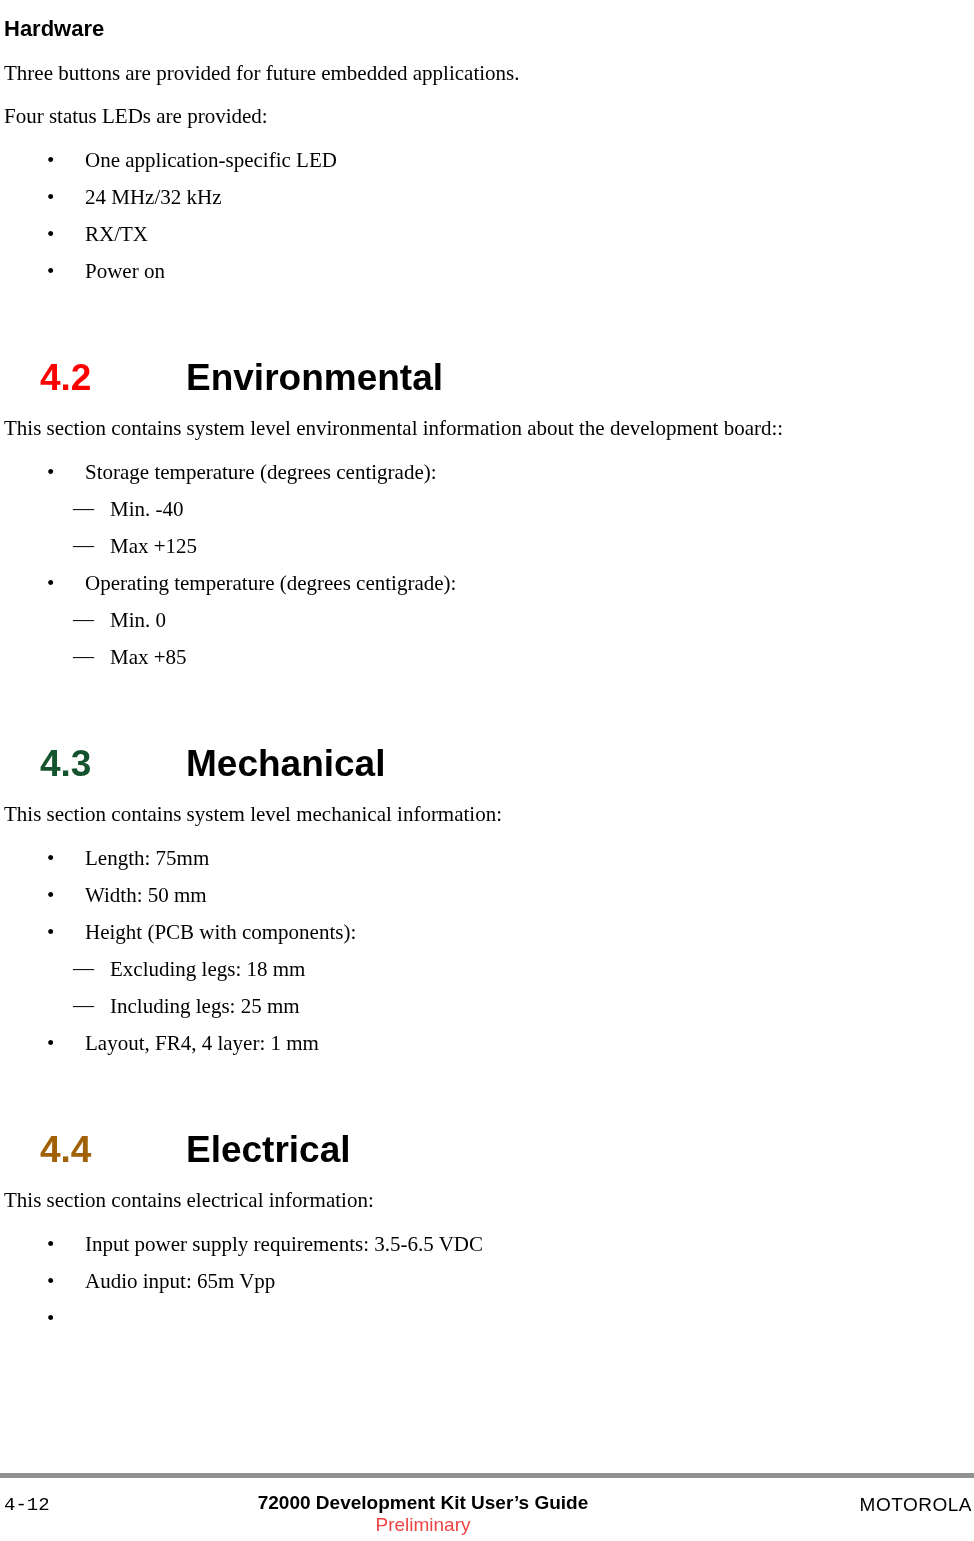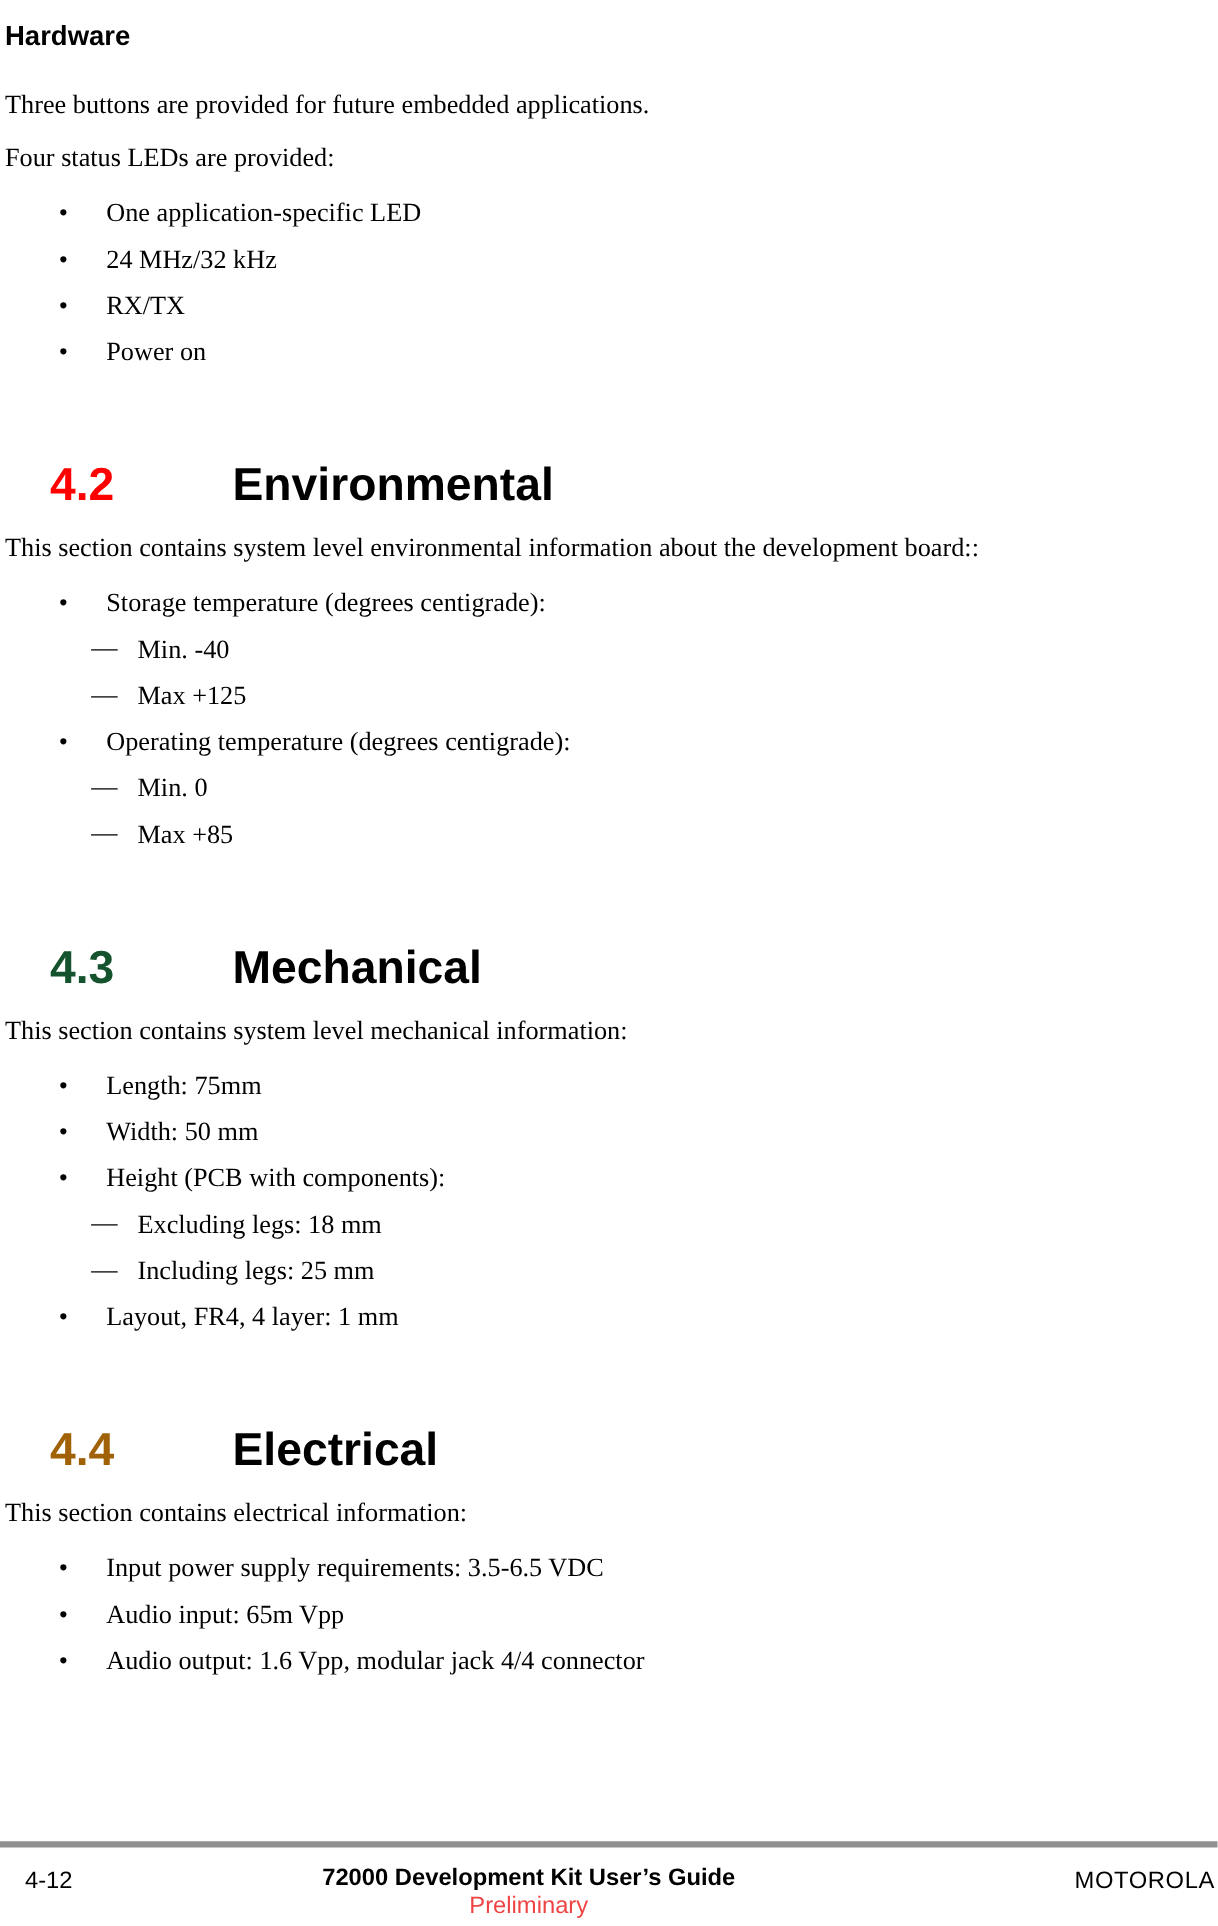--- a/index.html
+++ b/index.html
@@ -23,21 +23,21 @@
     font-weight: bold;
     font-size: 22px;
     line-height: 24px;
     margin: 2px 0 0 0;
   }
   .body-text {
     font-size: 21px;
     line-height: 24px;
     margin: 0;
   }
-  .p-first  { margin-top: 30px; }
+  .p-first  { margin-top: 20px; }
   .p-next   { margin-top: 19px; }
   ul.blist {
     list-style: none;
     margin: 20px 0 0 0;
     padding: 0;
     font-size: 21px;
     line-height: 24px;
   }
   ul.blist li { position: relative; margin-top: 13px; }
   ul.blist li:first-child { margin-top: 0; }
@@ -65,21 +65,21 @@
   }
   .footer {
     position: absolute;
     left: 0;
     top: 1492px;
     width: 974px;
     font-family: "Liberation Sans", sans-serif;
     font-size: 19px;
     line-height: 22px;
   }
-  .footer-page { position: absolute; left: 20px; top: 2px; }
+  .footer-page { position: absolute; left: 4px; top: 2px; font-family: Liberation Mono, monospace; }
   .footer-center { position: absolute; left: 0; width: 846px; text-align: center; top: 0; }
   .footer-title { font-weight: bold; }
   .footer-company { position: absolute; right: 2px; top: 2px; letter-spacing: 0.5px; }
 </style>
 </head>
 <body>
 
 <div class="content">
   <h1 class="doc-header-title">Hardware</h1>
 
@@ -128,21 +128,21 @@
       </section>
       <section class="section">
         <div class="section-heading">
           <span class="section-number" style="color: #a16207;">4.4</span>
           <span class="section-title">Electrical</span>
         </div>
         <p class="body-text section-lead">This section contains electrical information:</p>
         <ul class="blist">
           <li class="lvl1"><span class="marker">•</span><span class="item-text">Input power supply requirements: 3.5-6.5 VDC</span></li>
           <li class="lvl1"><span class="marker">•</span><span class="item-text">Audio input: 65m Vpp</span></li>
-          <li class="lvl1"><span class="marker">•</span><span class="item-text">Audio output: 1.6 Vpp, modular jack 4/4 connector</span></li>
+          <li class="lvl1"><span class="marker">•</span></li>
         </ul>
       </section>
     </div>
 </div>
 
 <div class="footer-rule" style="background: rgb(145, 145, 145);"></div>
 
 <div class="footer">
   <span class="footer-page">4-12</span>
   <div class="footer-center">

